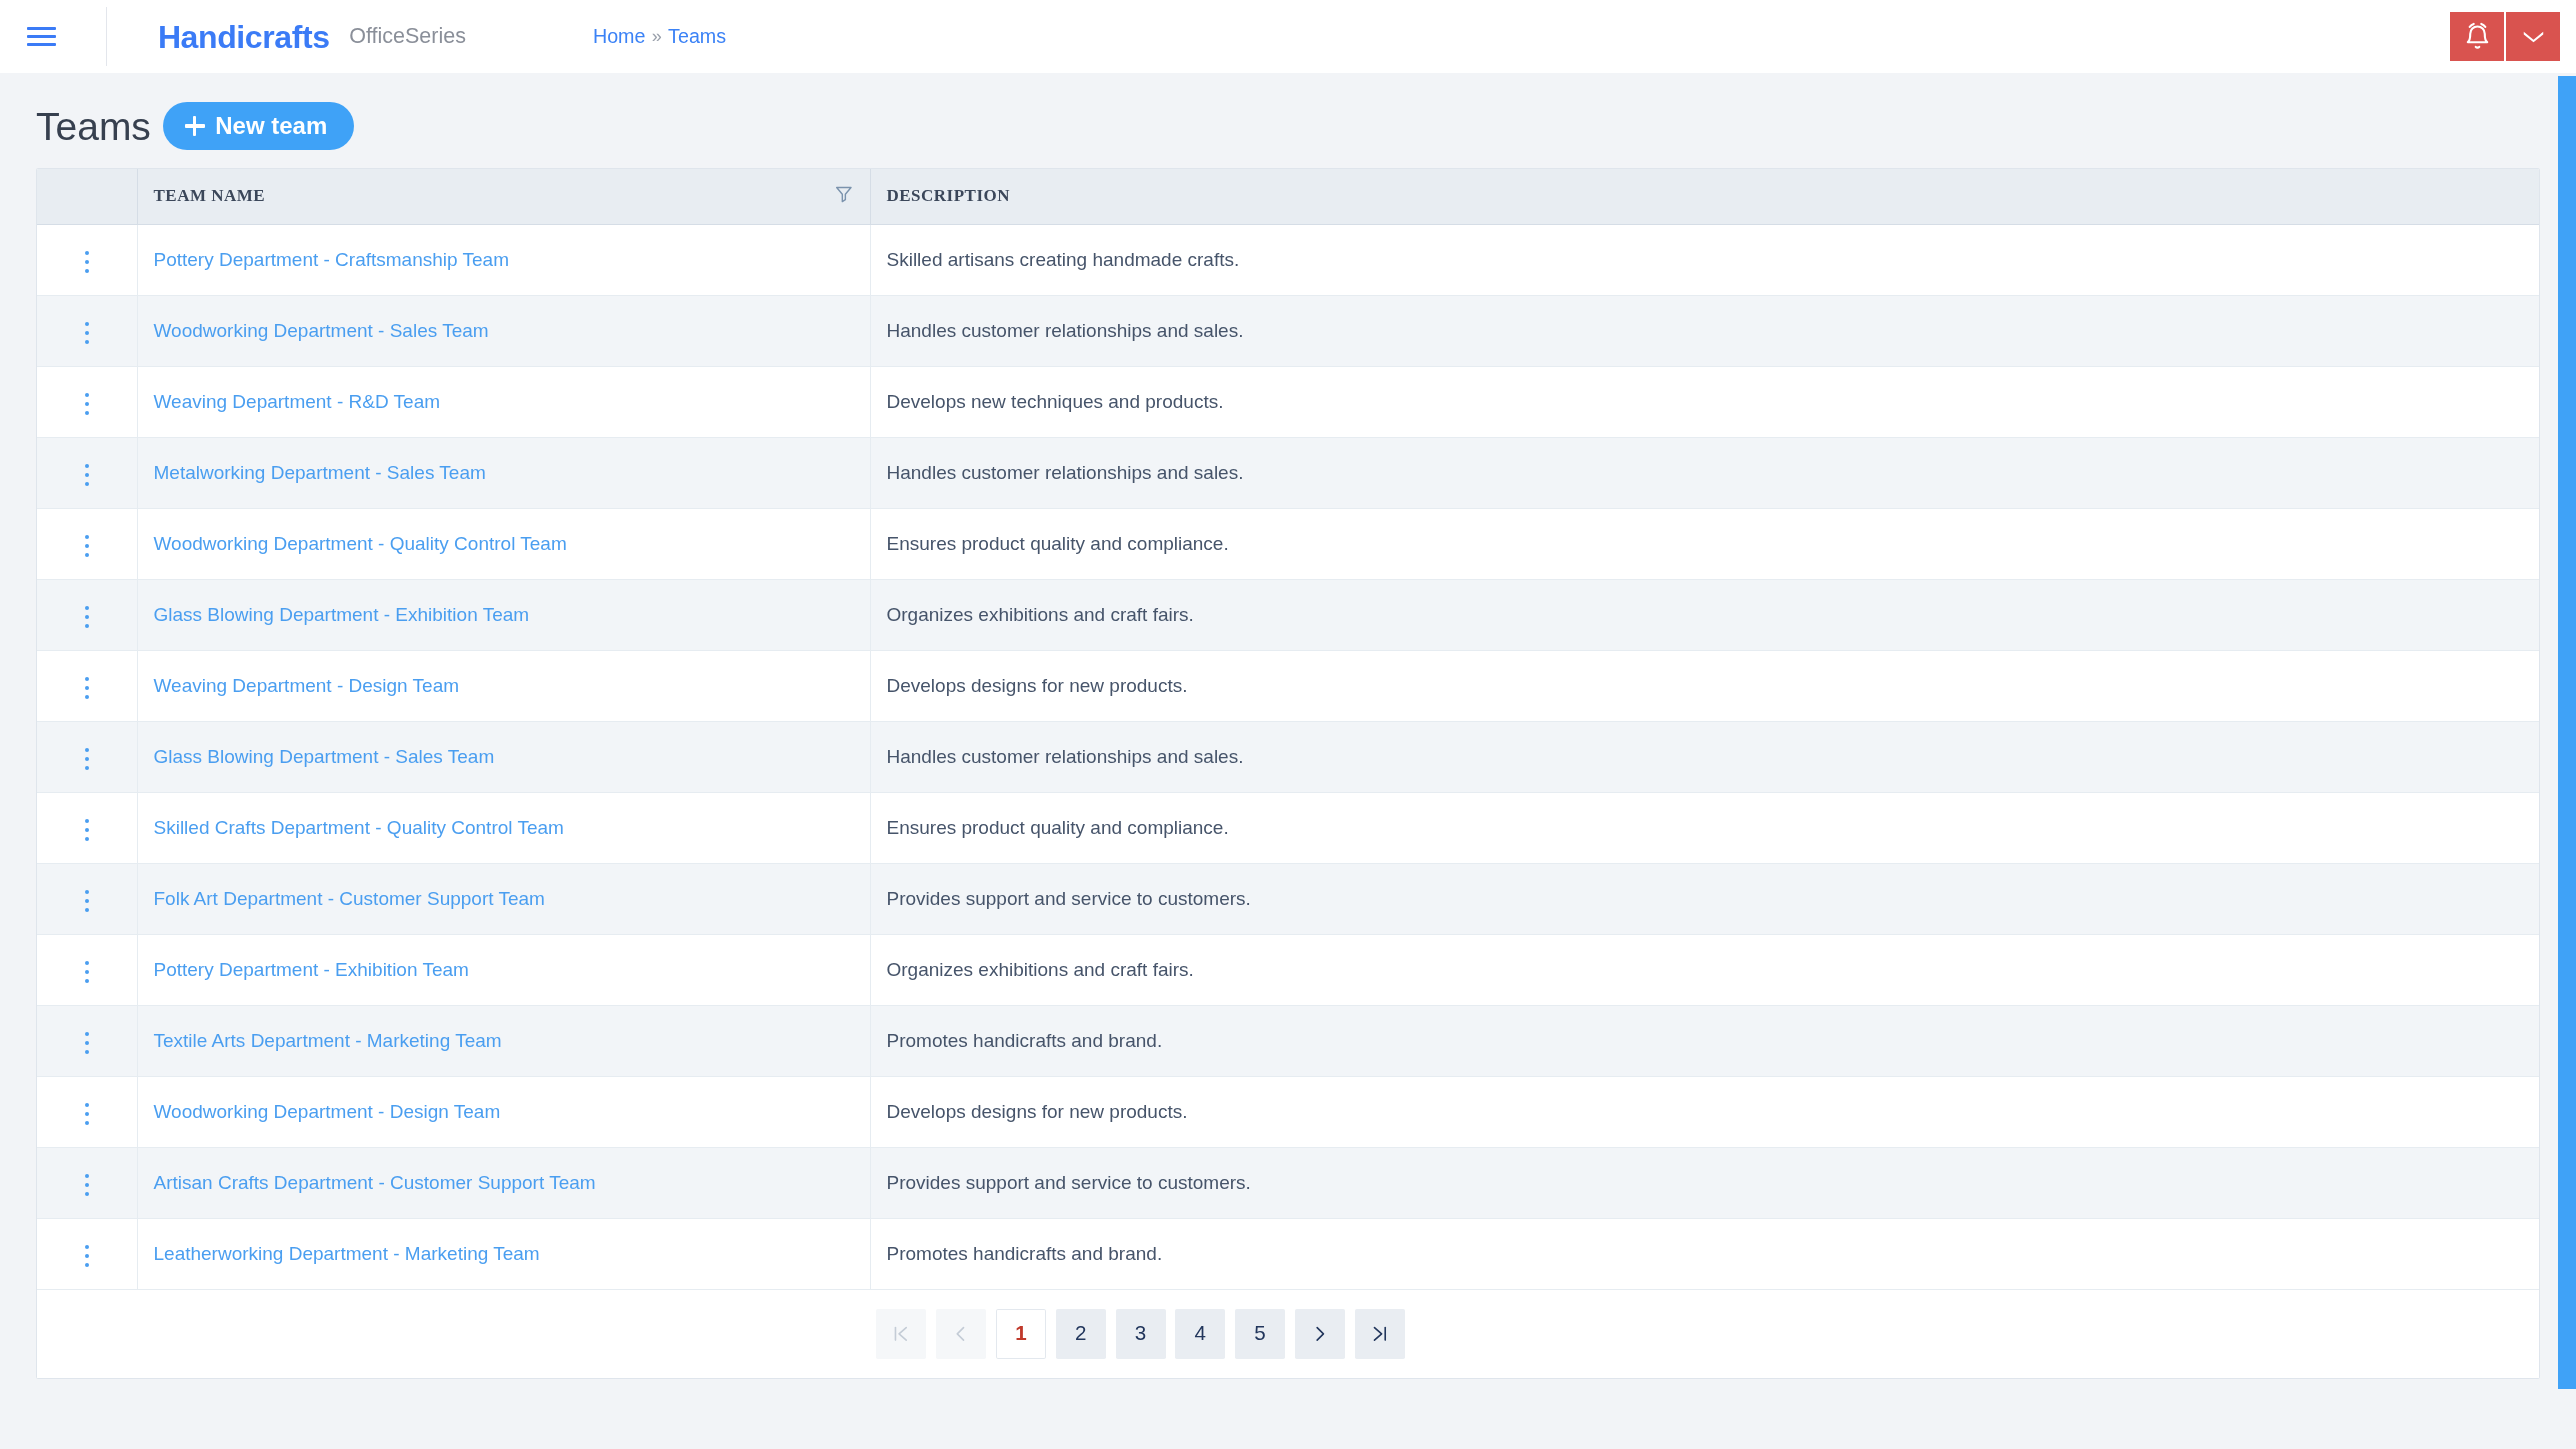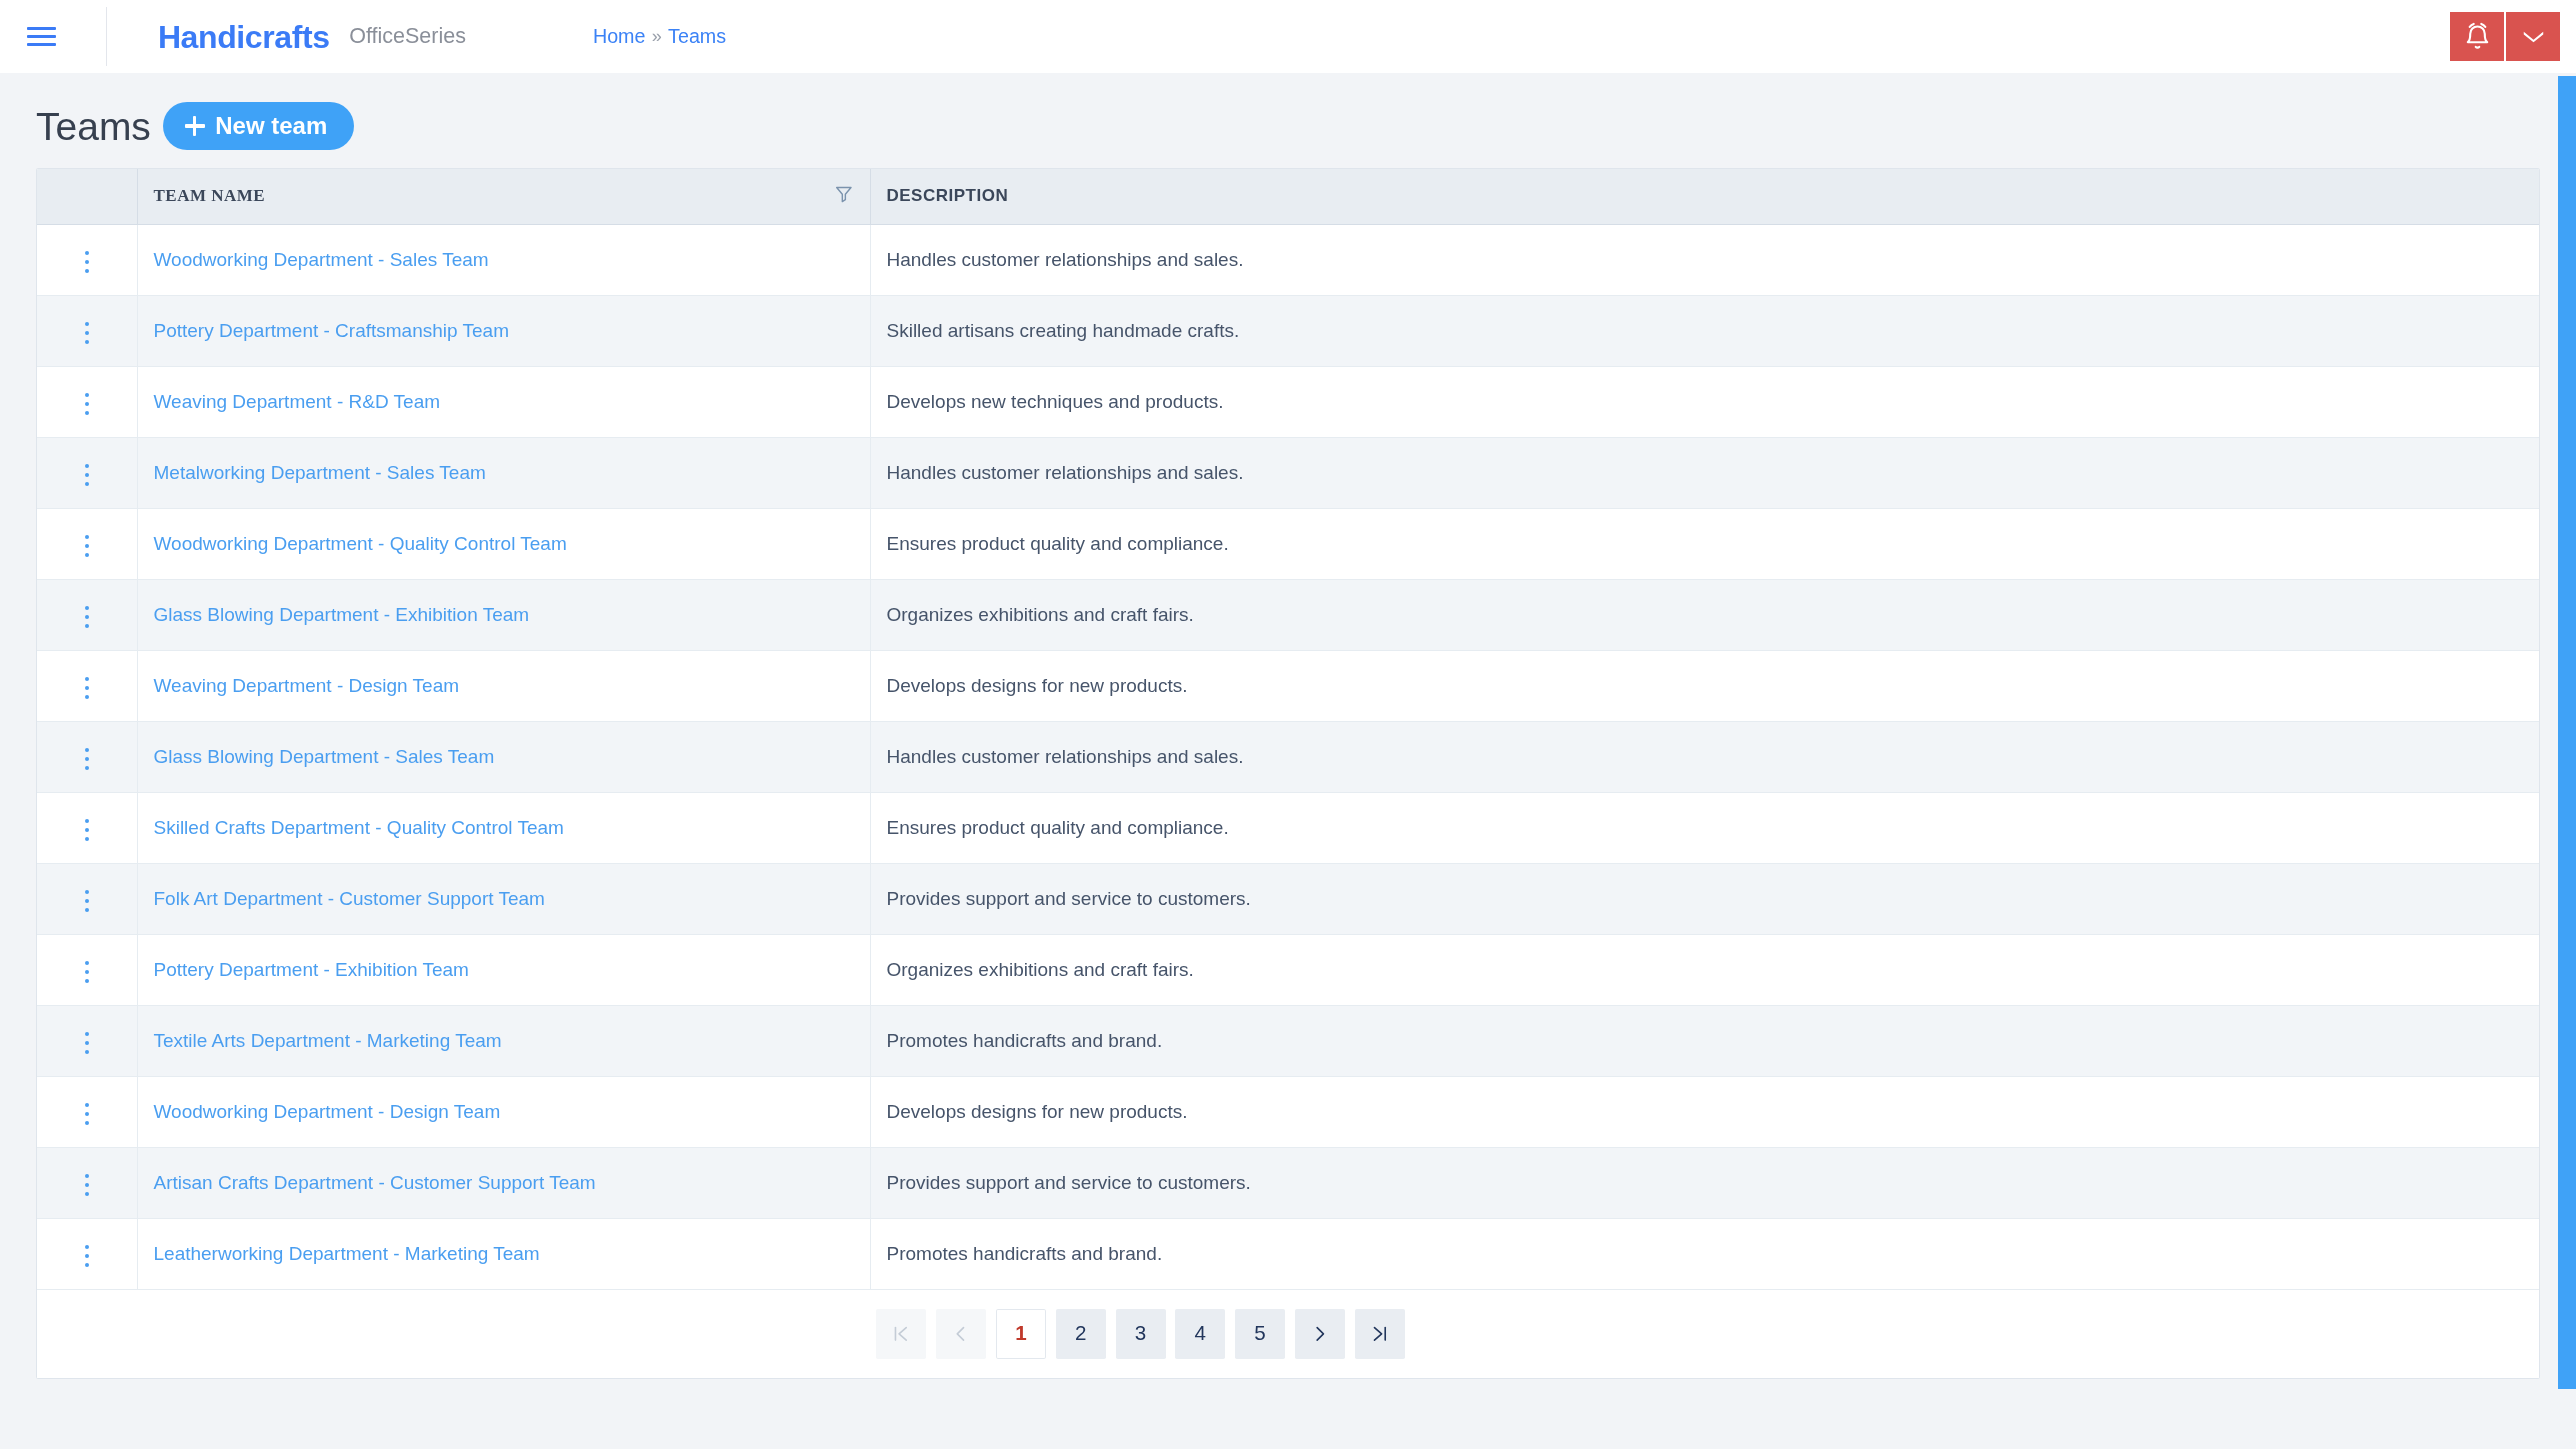--- a/index.html
+++ b/index.html
@@ -177,21 +177,21 @@
     color: #3b475a;
     font-size: 17px;
     font-weight: bold;
     letter-spacing: 0.5px;
     text-align: left;
     padding: 0 16px;
     vertical-align: middle;
   }
   table.grid thead th.col-menu { width: 100px; border-right: 0.9px solid #d5dde6; }
   table.grid thead th.col-name { width: 733px; font-family: Liberation Serif, serif; }
-  table.grid thead th:last-child { border-right: none; }
+  table.grid thead th:last-child { border-right: none; font-family: Liberation Serif, serif; }
 
   .th-inner {
     display: flex;
     align-items: center;
     justify-content: space-between;
     width: 100%;
   }
   .filter-icon { cursor: pointer; display: block; }
 
   table.grid tbody td {
@@ -370,31 +370,31 @@
           </th>
         </tr>
       </thead>
       <tbody id="grid-body">
           <tr>
             <td class="cell-menu"><span class="kebab">
                 <i></i>
                 <i></i>
                 <i></i>
               </span></td>
+            <td><a class="team-link">Pottery Department - Craftsmanship Team</a></td>
+            <td>Skilled artisans creating handmade crafts.</td>
+          </tr>
+          <tr>
+            <td class="cell-menu"><span class="kebab">
+                <i></i>
+                <i></i>
+                <i></i>
+              </span></td>
             <td><a class="team-link">Woodworking Department - Sales Team</a></td>
             <td>Handles customer relationships and sales.</td>
-          </tr>
-          <tr>
-            <td class="cell-menu"><span class="kebab">
-                <i></i>
-                <i></i>
-                <i></i>
-              </span></td>
-            <td><a class="team-link">Pottery Department - Craftsmanship Team</a></td>
-            <td>Skilled artisans creating handmade crafts.</td>
           </tr>
           <tr>
             <td class="cell-menu"><span class="kebab">
                 <i></i>
                 <i></i>
                 <i></i>
               </span></td>
             <td><a class="team-link">Weaving Department - R&amp;D Team</a></td>
             <td>Develops new techniques and products.</td>
           </tr>

